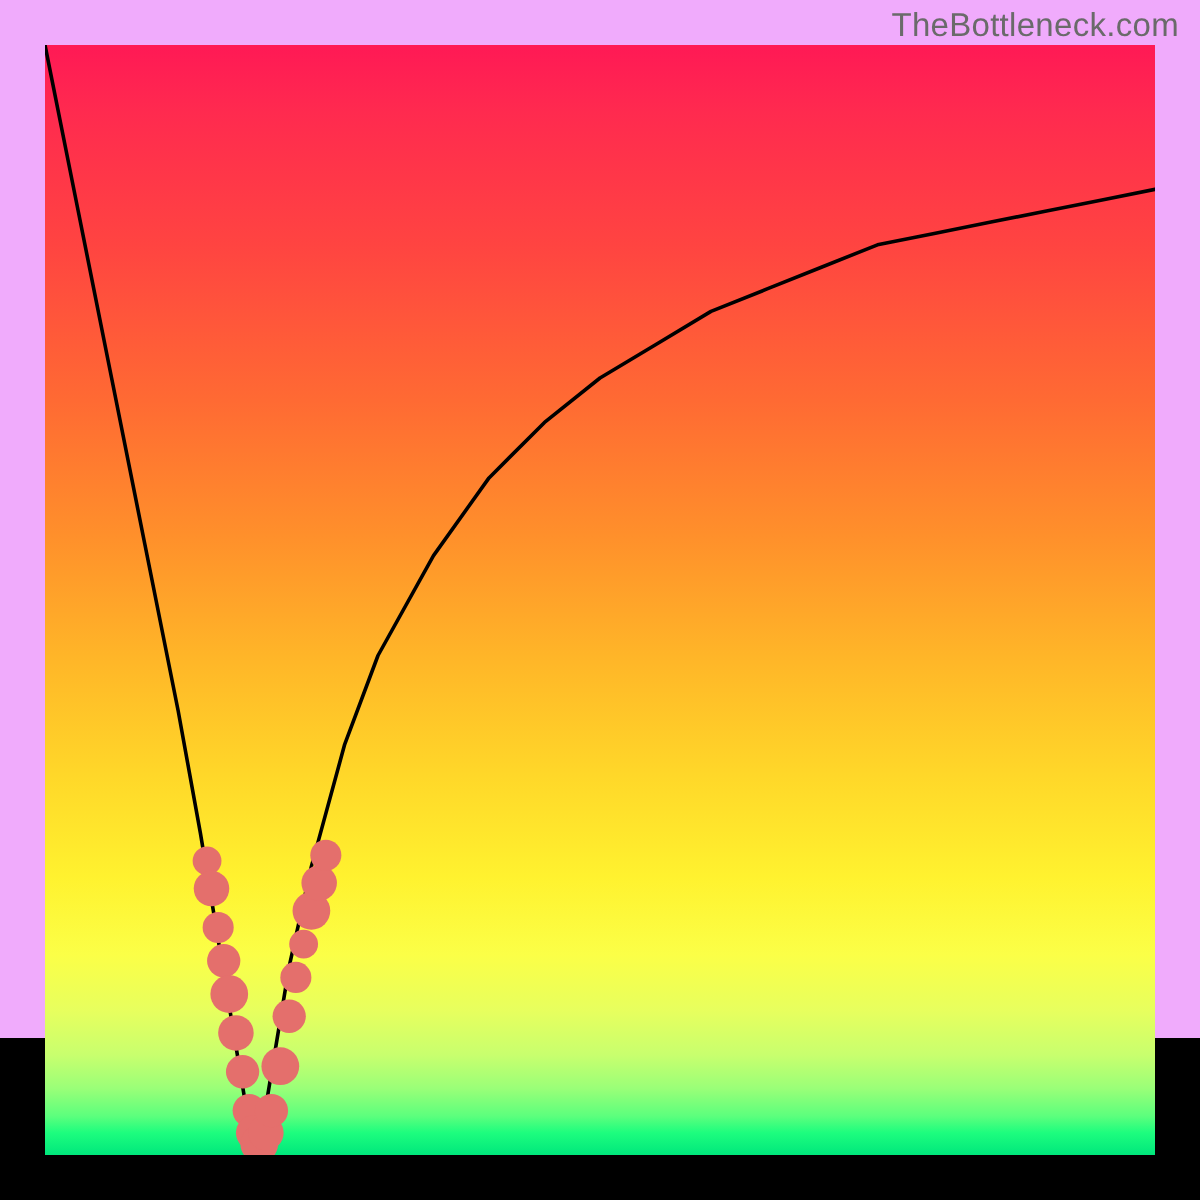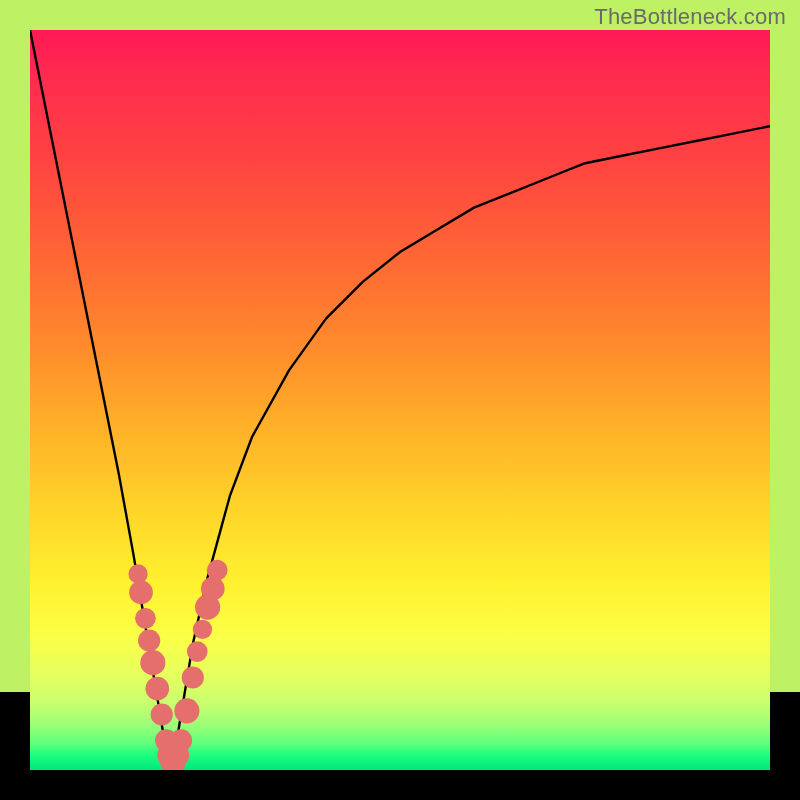--- a/index.html
+++ b/index.html
@@ -8,21 +8,21 @@
     width: 800px;
     height: 800px;
     overflow: hidden;
     background: #000;
     font-family: Arial, Helvetica, sans-serif;
   }
   .outer {
     position: relative;
     width: 800px;
     height: 692px;
-    background: #bef264;
+    background: #f0abfc;
   }
   .watermark {
     position: absolute;
     top: 4px;
     right: 14px;
     color: #6a6a6a;
     font-size: 22px;
     font-weight: 400;
     letter-spacing: 0.2px;
     z-index: 10;

